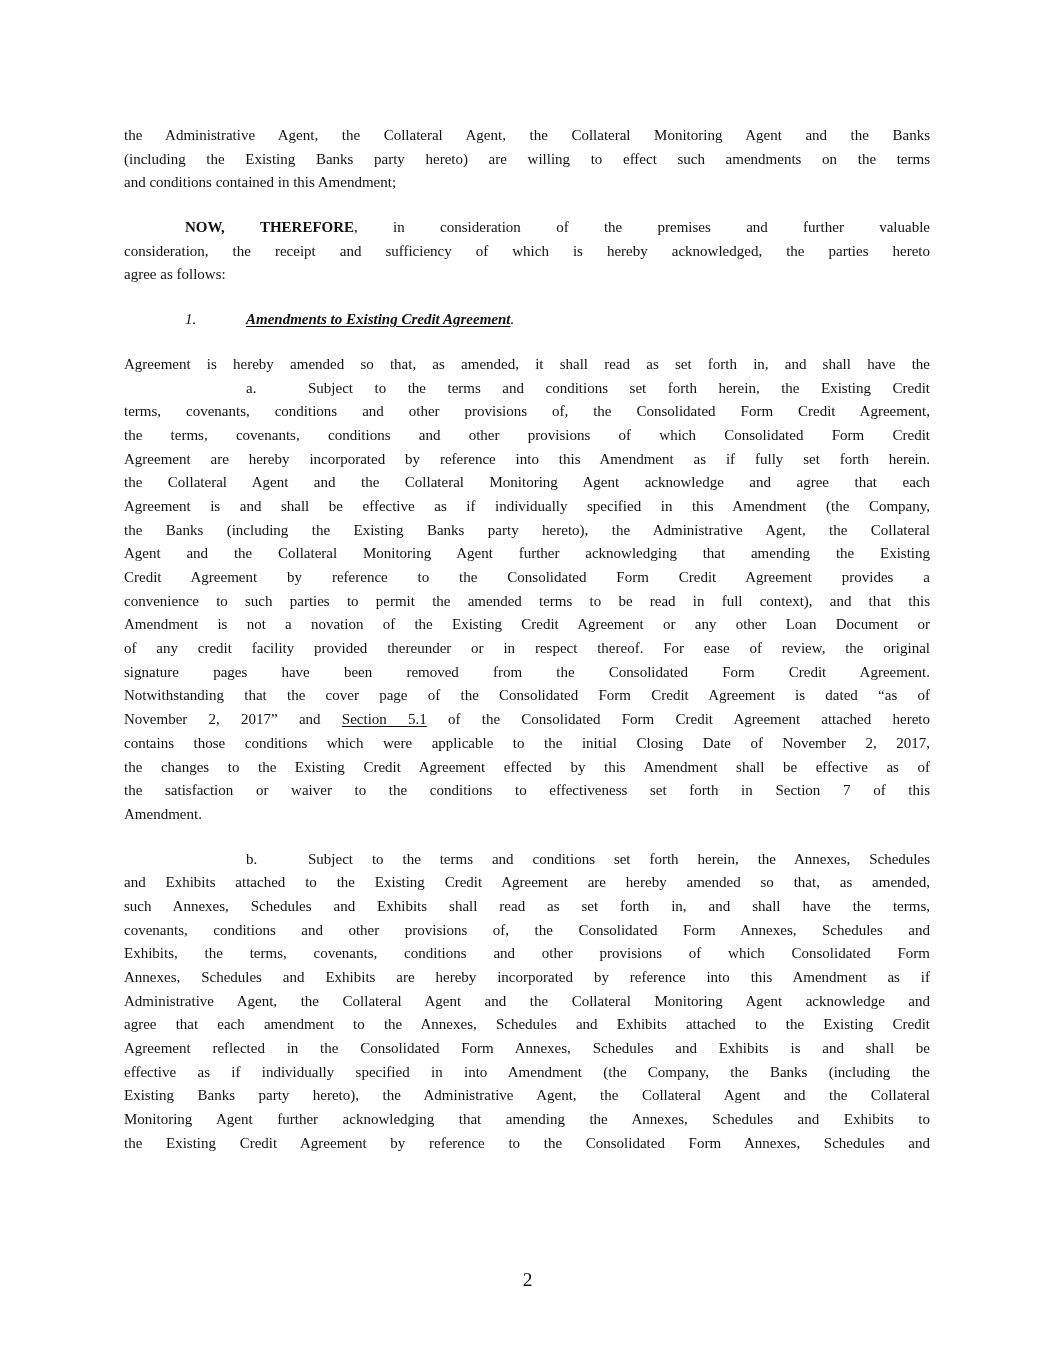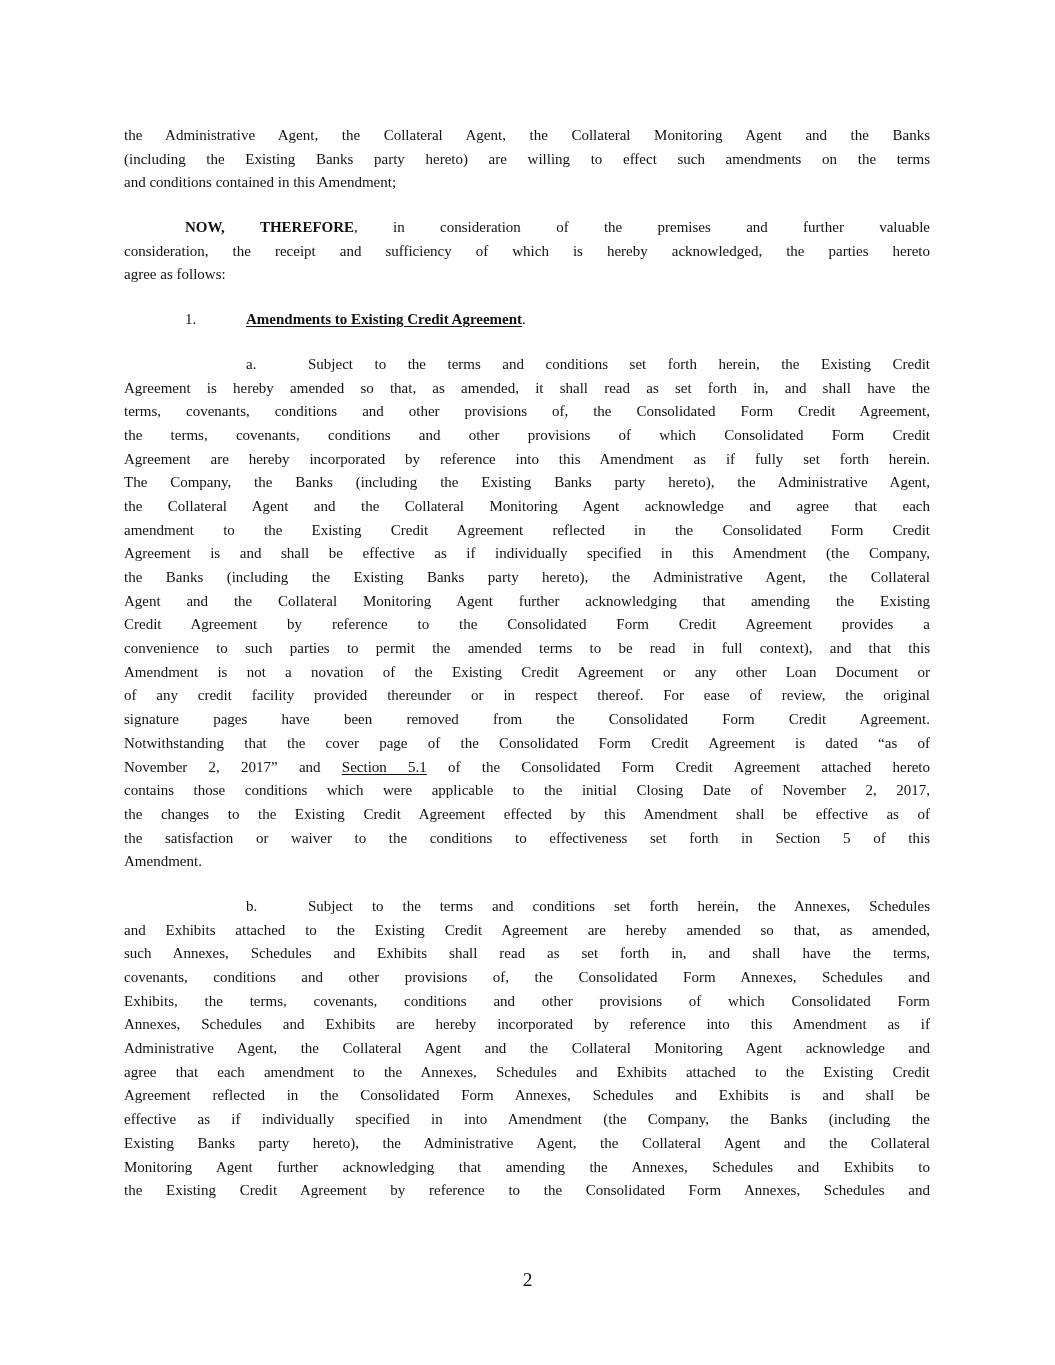--- a/index.html
+++ b/index.html
@@ -39,20 +39,21 @@
     .indent1 { padding-left: 61px; }
     .indent2 { padding-left: 122px; }
     .bold { font-weight: bold; }
     .ul { text-decoration: underline; text-underline-offset: 2px; }
     .tab-num { display: inline-block; width: 61px; }
     .tab-letter { display: inline-block; width: 62px; }
     .heading-line {
       display: block;
       height: 23.7px;
       white-space: nowrap;
+      font-style: italic;
     }
     .page-number {
       position: absolute;
       left: 0;
       width: 1055px;
       top: 1269px;
       text-align: center;
       font-family: "Liberation Serif", "DejaVu Serif", serif;
       font-size: 19.4px;
       color: #111111;
@@ -73,41 +74,39 @@
     <span class="line indent1"><span class="bold">NOW, THEREFORE</span><span>, in consideration of the premises and further valuable</span></span>
     <span class="line">consideration, the receipt and sufficiency of which is hereby acknowledged, the parties hereto</span>
     <span class="line last">agree as follows:</span>
   </div>
 
   <div class="para">
     <span class="heading-line indent1"><span class="tab-num">1.</span><span class="bold ul">Amendments to Existing Credit Agreement</span><span>.</span></span>
   </div>
 
   <div class="para">
+    <span class="line">Agreement is hereby amended so that, as amended, it shall read as set forth in, and shall have the</span>
     <span class="line indent2"><span class="tab-letter">a.</span><span>Subject to the terms and conditions set forth herein, the Existing Credit</span></span>
-    <span class="line">Agreement is hereby amended so that, as amended, it shall read as set forth in, and shall have the</span>
     <span class="line">terms, covenants, conditions and other provisions of, the Consolidated Form Credit Agreement,</span>
     <span class="line">the terms, covenants, conditions and other provisions of which Consolidated Form Credit</span>
     <span class="line">Agreement are hereby incorporated by reference into this Amendment as if fully set forth herein.</span>
-    <span class="line">The Company, the Banks (including the Existing Banks party hereto), the Administrative Agent,</span>
     <span class="line">the Collateral Agent and the Collateral Monitoring Agent acknowledge and agree that each</span>
-    <span class="line">amendment to the Existing Credit Agreement reflected in the Consolidated Form Credit</span>
     <span class="line">Agreement is and shall be effective as if individually specified in this Amendment (the Company,</span>
     <span class="line">the Banks (including the Existing Banks party hereto), the Administrative Agent, the Collateral</span>
     <span class="line">Agent and the Collateral Monitoring Agent further acknowledging that amending the Existing</span>
     <span class="line">Credit Agreement by reference to the Consolidated Form Credit Agreement provides a</span>
     <span class="line">convenience to such parties to permit the amended terms to be read in full context), and that this</span>
     <span class="line">Amendment is not a novation of the Existing Credit Agreement or any other Loan Document or</span>
     <span class="line">of any credit facility provided thereunder or in respect thereof. For ease of review, the original</span>
     <span class="line">signature pages have been removed from the Consolidated Form Credit Agreement.</span>
     <span class="line">Notwithstanding that the cover page of the Consolidated Form Credit Agreement is dated “as of</span>
     <span class="line"><span>November 2, 2017” and </span><span class="ul">Section 5.1</span><span> of the Consolidated Form Credit Agreement attached hereto</span></span>
     <span class="line">contains those conditions which were applicable to the initial Closing Date of November 2, 2017,</span>
     <span class="line">the changes to the Existing Credit Agreement effected by this Amendment shall be effective as of</span>
-    <span class="line">the satisfaction or waiver to the conditions to effectiveness set forth in Section 5 of this</span>
+    <span class="line">the satisfaction or waiver to the conditions to effectiveness set forth in Section 7 of this</span>
     <span class="line last">Amendment.</span>
   </div>
 
   <div class="para">
     <span class="line indent2"><span class="tab-letter">b.</span><span>Subject to the terms and conditions set forth herein, the Annexes, Schedules</span></span>
     <span class="line">and Exhibits attached to the Existing Credit Agreement are hereby amended so that, as amended,</span>
     <span class="line">such Annexes, Schedules and Exhibits shall read as set forth in, and shall have the terms,</span>
     <span class="line">covenants, conditions and other provisions of, the Consolidated Form Annexes, Schedules and</span>
     <span class="line">Exhibits, the terms, covenants, conditions and other provisions of which Consolidated Form</span>
     <span class="line">Annexes, Schedules and Exhibits are hereby incorporated by reference into this Amendment as if</span>

